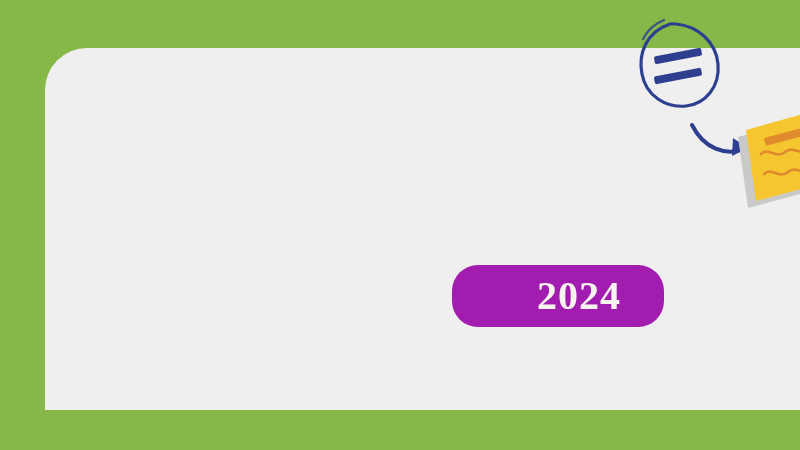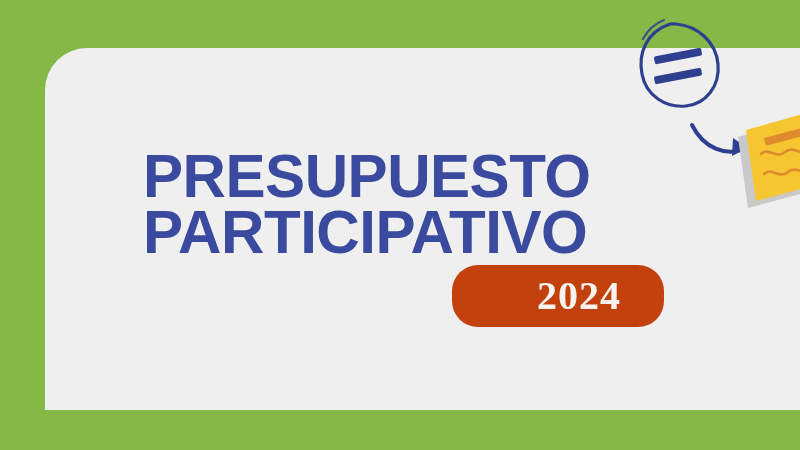--- a/index.html
+++ b/index.html
@@ -75,21 +75,21 @@
     z-index: 3;
   }
 
   
   .year-banner {
     position: absolute;
     left: 452px;
     top: 265px;
     width: 212px;
     height: 62px;
-    background: #c2410c;
+    background: #a21caf;
     border-top-left-radius: 26px;
     border-bottom-right-radius: 26px;
     border-top-right-radius: 0;
     border-bottom-left-radius: 0;
     z-index: 2;
     border-radius: 26px;
   }
   .year-text {
     position: absolute;
     left: 0;
@@ -132,22 +132,18 @@
     <g>
       <polygon points="108,129 168,112 170,186 118,200" fill="#c9c9c9"></polygon>
       <polygon points="116,122 176,105 178,179 126,193" fill="#f6c630"></polygon>
       <rect x="134" y="124" width="46" height="8" rx="1.5" transform="rotate(-15 157 128)" fill="#e08a2e"></rect>
       <path d="M131 146 C 139 138, 146 152, 155 144 C 163 137, 170 148, 177 142" fill="none" stroke="#e08a2e" stroke-width="2.6" stroke-linecap="round"></path>
       <path d="M134 166 C 142 158, 149 172, 158 164 C 166 157, 173 168, 180 162" fill="none" stroke="#e08a2e" stroke-width="2.6" stroke-linecap="round"></path>
     </g>
 
   </svg>
 
-  <div class="headline">
-    <div class="title-line title-line-1">PRESUPUESTO</div>
-    <div class="title-line title-line-2">PARTICIPATIVO</div>
-  </div>
 
   <div class="year-banner">
     <div class="year-text">2024</div>
   </div>
 
 </div>
 
 </body></html>

